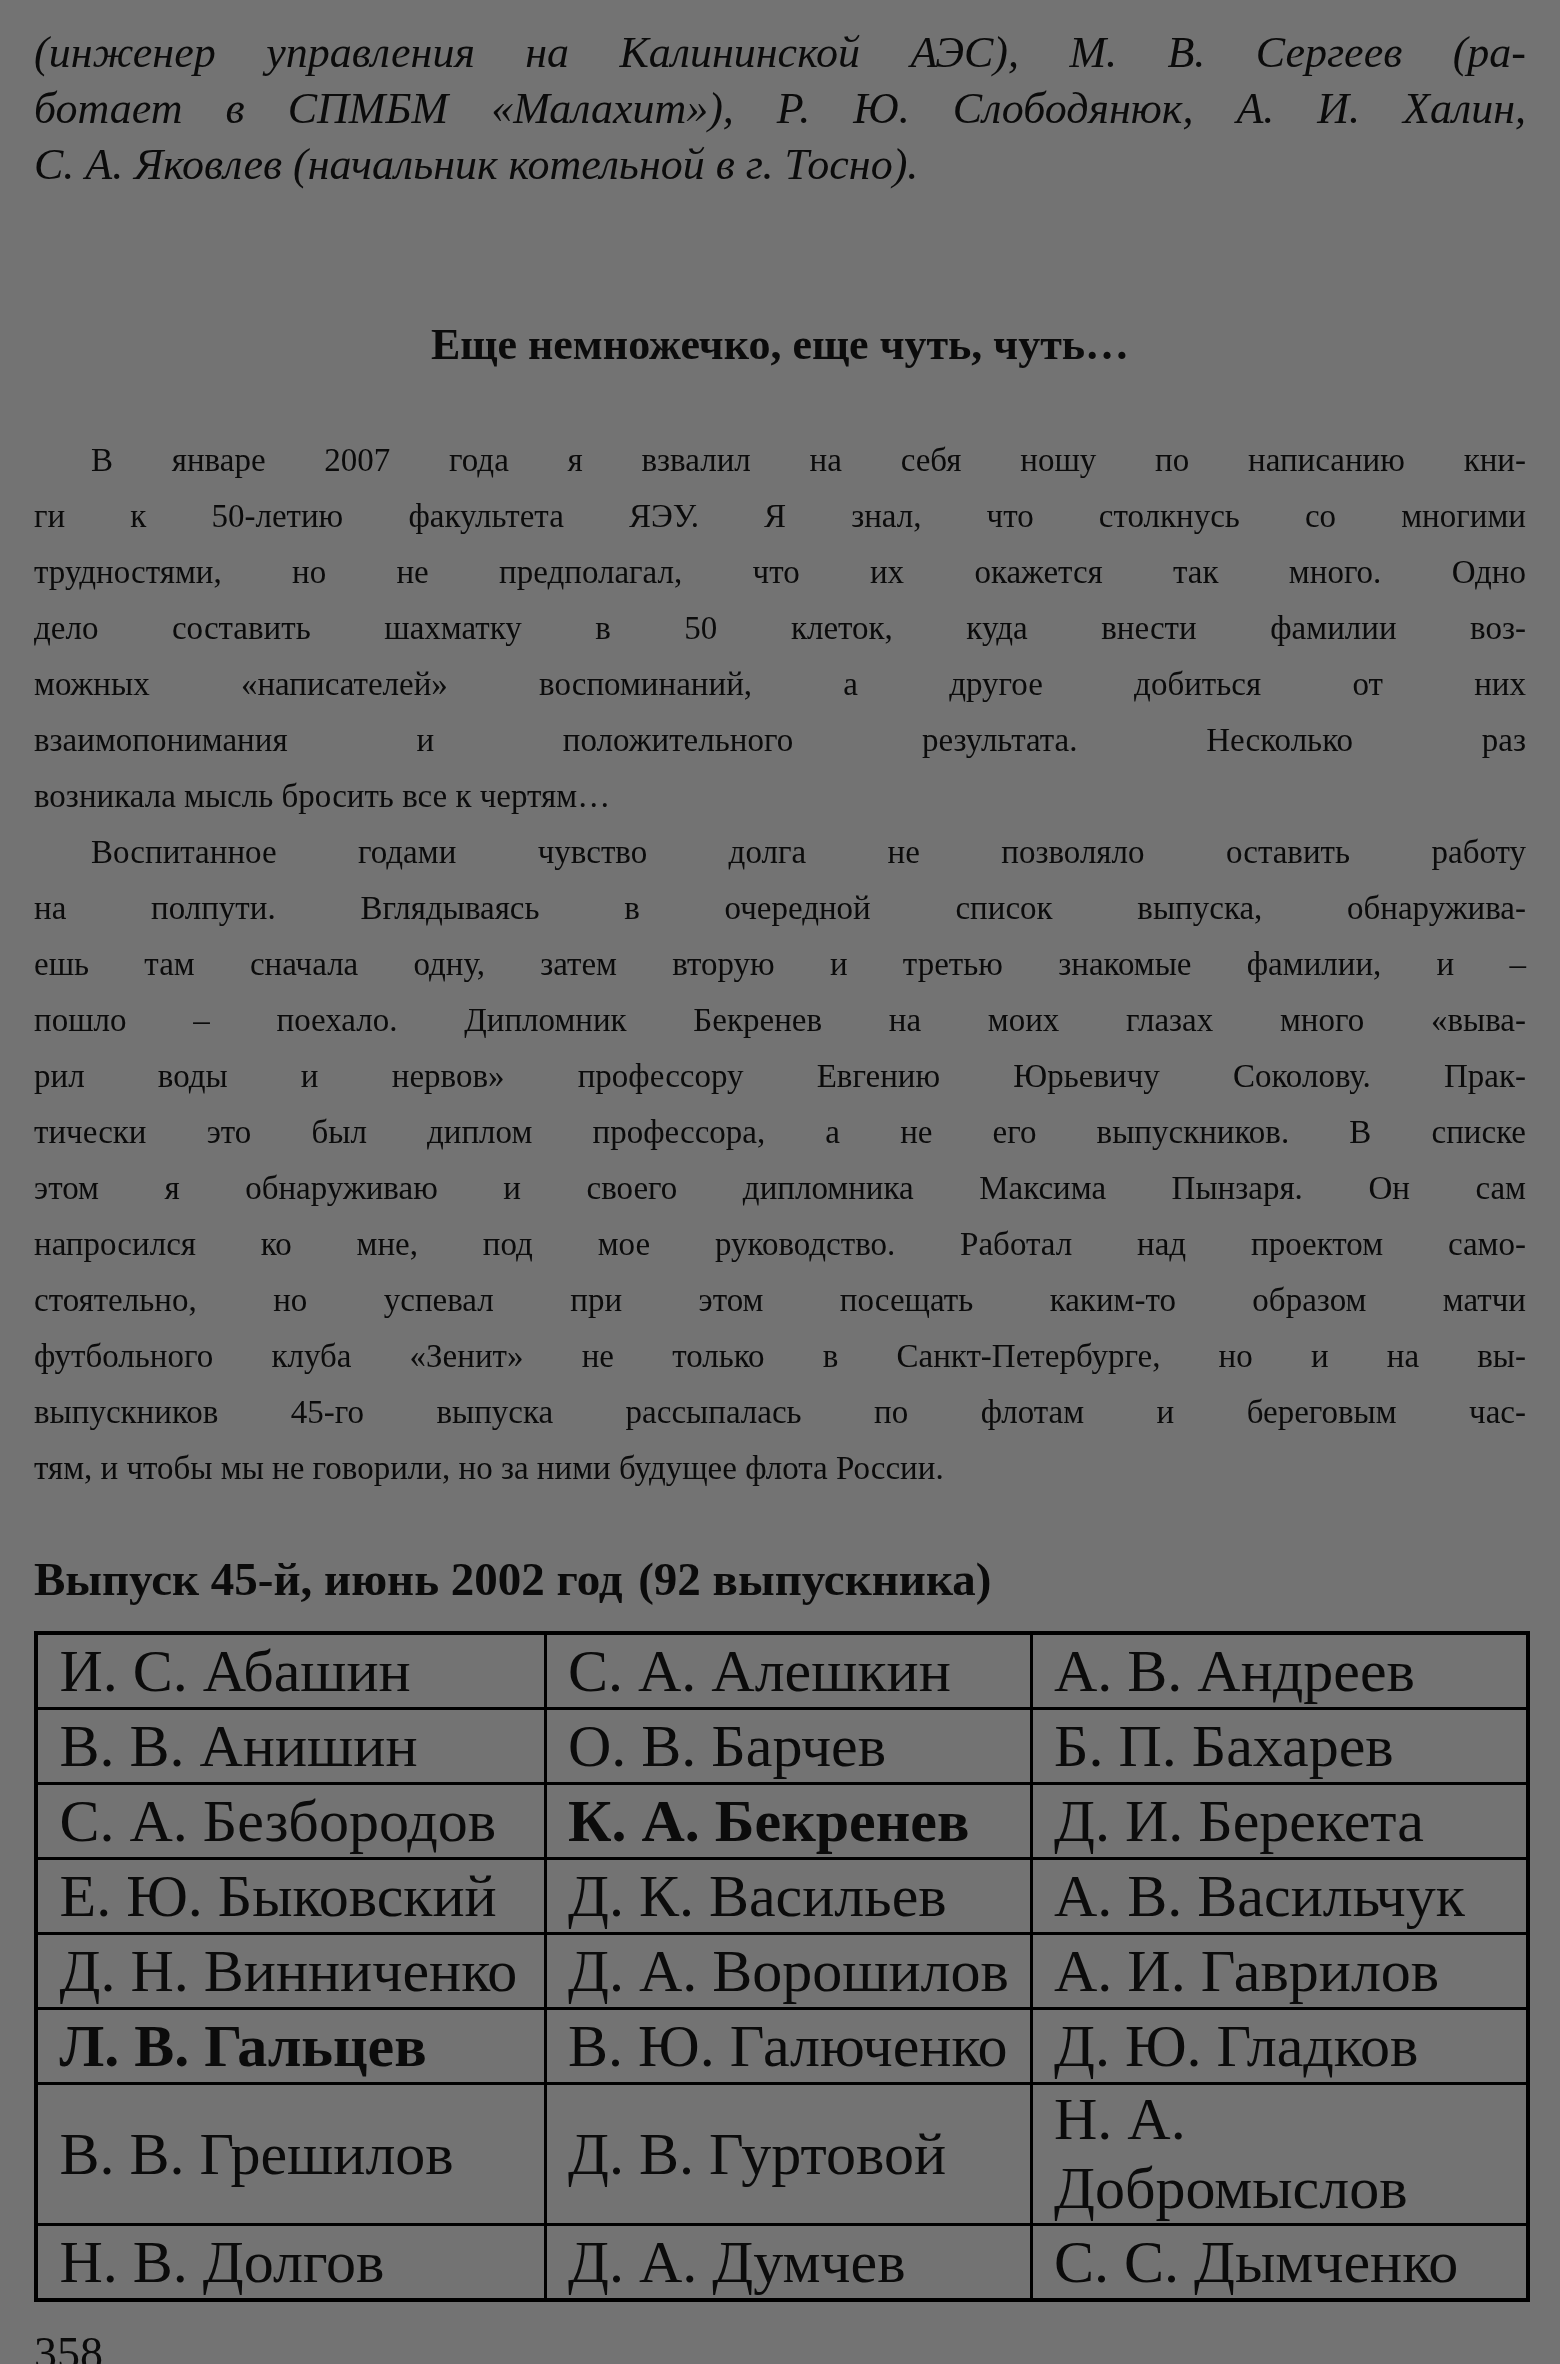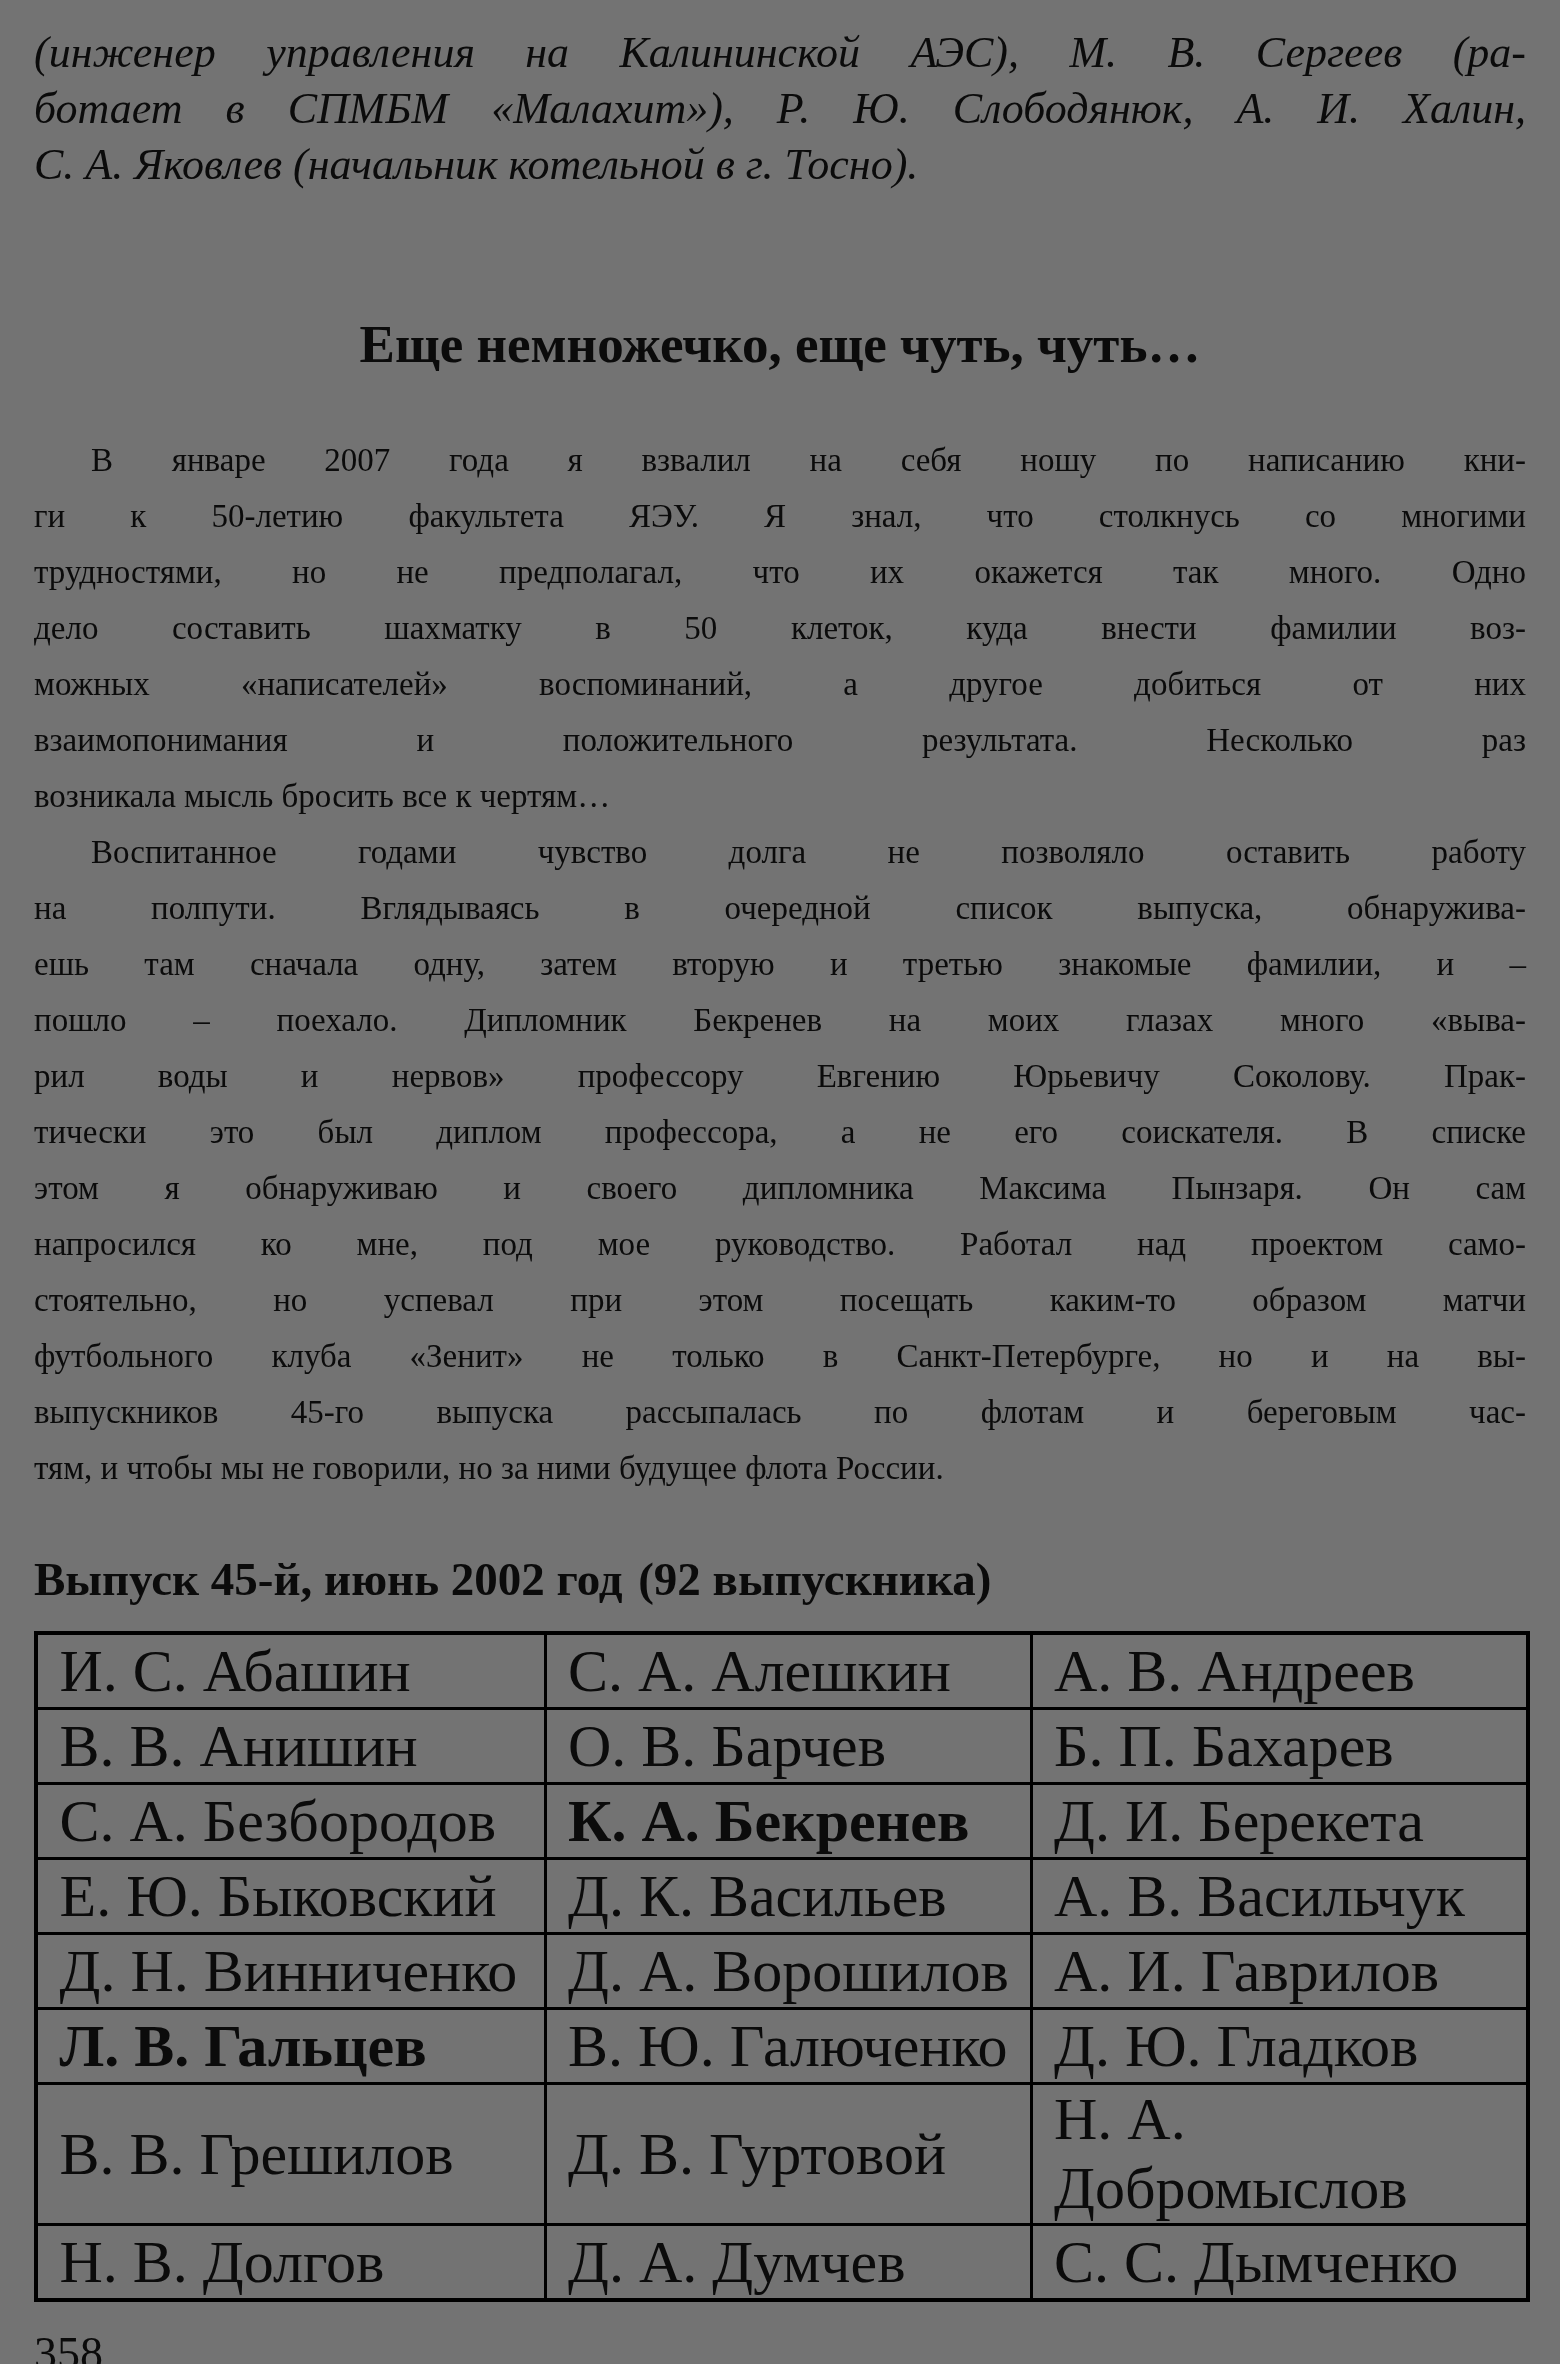--- a/index.html
+++ b/index.html
@@ -17,21 +17,21 @@
   .jline {
     text-align: justify;
     text-align-last: justify;
     white-space: normal;
   }
   .intro { font-style: italic; font-size: 44px; line-height: 56px; }
   .intro .jline:last-child { text-align-last: left; }
   .heading {
     margin: 123px 0 0 0;
     text-align: center;
-    font-size: 53px;
+    font-size: 44px;
     line-height: 57px;
     font-weight: bold;
   }
   .body-paras { margin-top: 59px; font-size: 33px; line-height: 56px; }
   .para .jline:first-child { text-indent: 57px; }
   .para .jline:last-child { text-align-last: left; }
   .table-title {
     margin-top: 55px;
     font-size: 47px;
     line-height: 57px;
@@ -81,21 +81,21 @@
         <div class="jline">можных «написателей» воспоминаний, а другое добиться от них</div>
         <div class="jline">взаимопонимания и положительного результата. Несколько раз</div>
         <div class="jline">возникала мысль бросить все к чертям…</div>
       </div>
     <div class="para">
         <div class="jline">Воспитанное годами чувство долга не позволяло оставить работу</div>
         <div class="jline">на полпути. Вглядываясь в очередной список выпуска, обнаружива-</div>
         <div class="jline">ешь там сначала одну, затем вторую и третью знакомые фамилии, и –</div>
         <div class="jline">пошло – поехало. Дипломник Бекренев на моих глазах много «выва-</div>
         <div class="jline">рил воды и нервов» профессору Евгению Юрьевичу Соколову. Прак-</div>
-        <div class="jline">тически это был диплом профессора, а не его соискателя. В списке</div>
+        <div class="jline">тически это был диплом профессора, а не его выпускников. В списке</div>
         <div class="jline">этом я обнаруживаю и своего дипломника Максима Пынзаря. Он сам</div>
         <div class="jline">напросился ко мне, под мое руководство. Работал над проектом само-</div>
         <div class="jline">стоятельно, но успевал при этом посещать каким-то образом матчи</div>
         <div class="jline">футбольного клуба «Зенит» не только в Санкт-Петербурге, но и на вы-</div>
         <div class="jline">выпускников 45-го выпуска рассыпалась по флотам и береговым час-</div>
         <div class="jline">тям, и чтобы мы не говорили, но за ними будущее флота России.</div>
       </div>
   </div>
 
   <div class="table-title">

